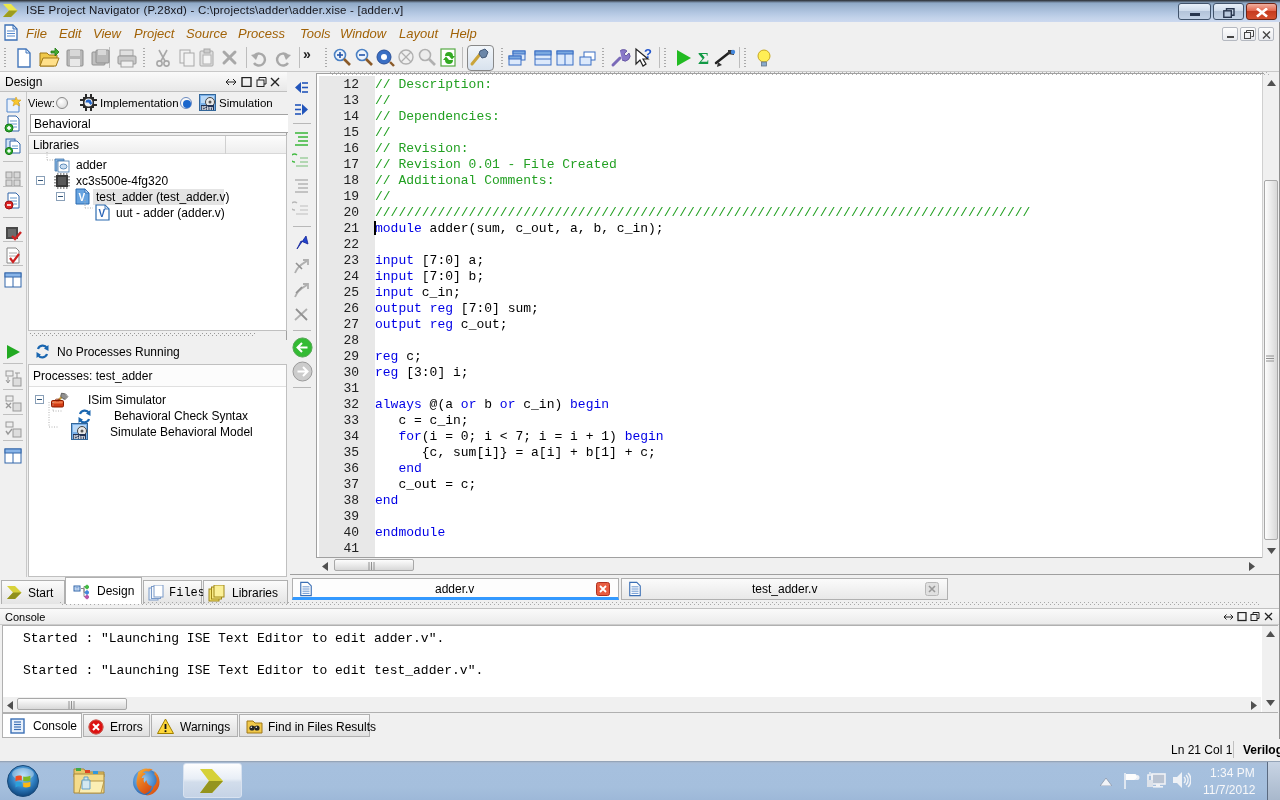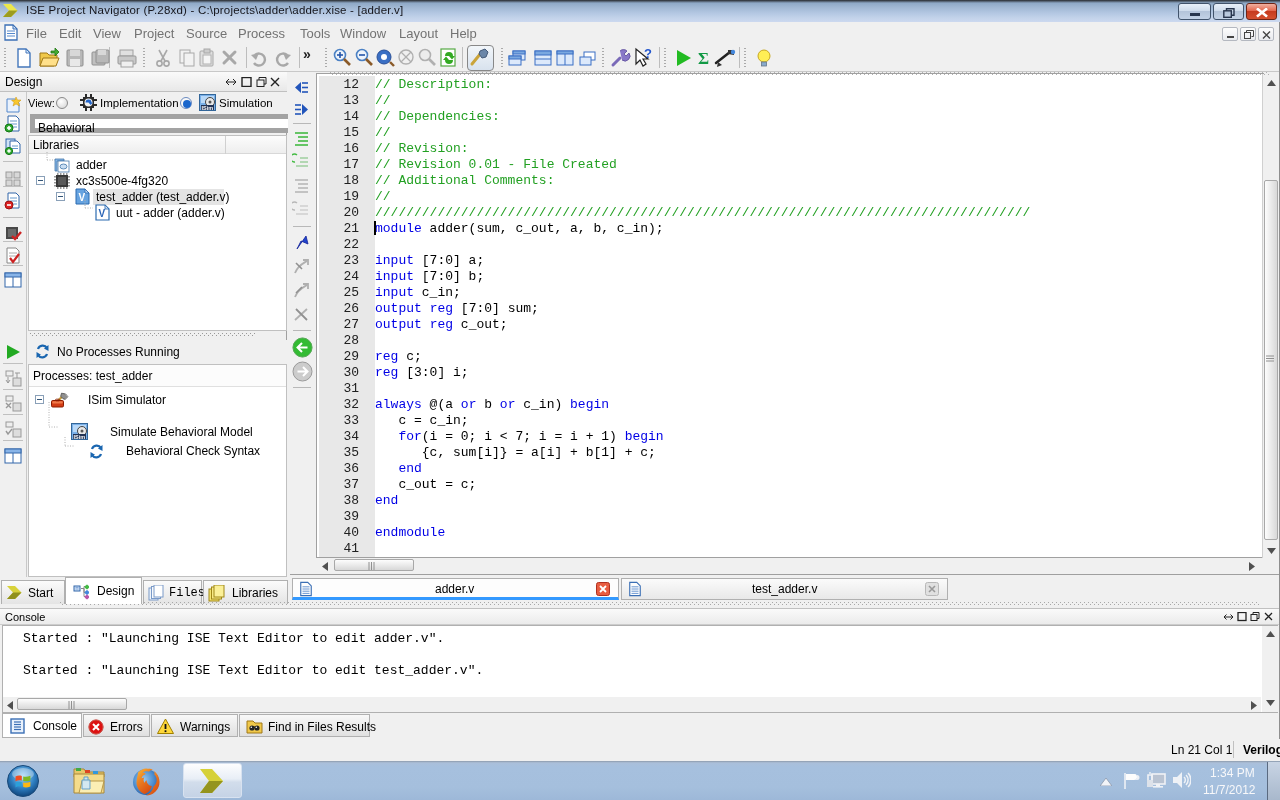--- a/index.html
+++ b/index.html
@@ -8,38 +8,38 @@
   #screen { position:relative; width:1280px; height:800px; background:#f0f0f0;padding-left:46px; }
   
   #titlebar { left:0; top:0; width:1280px; height:22px;
     background:linear-gradient(to bottom,#26292d 0px,#8ea8c6 3px,#9fb6d2 7px,#b3c7e2 13px,#c3d3ea 18px,#ccd9f0 22px); }
   #titletext { left:26px; top:4px; color:#15151b; font-size:11.5px; letter-spacing:0.2px; }
   .capbtn { position:absolute; top:3px; height:17px; border:1px solid #41536b; border-radius:3px;
     background:linear-gradient(to bottom,#e8f0fa 0%,#cfdcec 45%,#b4c4da 50%,#c3d2e6 100%); }
   #closebtn { background:linear-gradient(to bottom,#f0b0a0 0%,#e3674d 45%,#c63b1f 50%,#d4502f 100%); border-color:#6e2516; }
   
   #menubar { left:0; top:22px; width:1280px; height:22px; background:#f0f0f0; }
-  .menuitem { position:absolute; top:26px; font-size:13px; color:#737373; }
+  .menuitem { position:absolute; top:26px; font-size:13px; color:#a16207;font-style:italic; }
   .mdibtn { position:absolute; top:5px; width:16px; height:14px; border:1px solid #b4b8c0; border-radius:2px;
     background:linear-gradient(to bottom,#fdfdfd,#e8eaee); color:#555; font-size:9px; text-align:center; line-height:12px; }
   
   #toolbar { left:0; top:44px; width:1280px; height:28px; background:#f0f0f0; border-bottom:1px solid #c8c8c8; }
   .tsep { position:absolute; top:47px; width:1px; height:21px; background:#bdbdbd; }
   .thandle { position:absolute; top:4px; width:3px; height:20px;
     background-image:repeating-linear-gradient(to bottom,#aaa 0 1px,transparent 1px 3px); width:2px;}
   .ticon { position:absolute; top:47px; width:22px; height:22px; }
   
   #design { left:0; top:72px; width:287px; height:505px; background:#f0f0f0; border-right:1px solid #a0a0a0; }
   #designhdr { left:0; top:72px; width:287px; height:20px; background:linear-gradient(to bottom,#fafafa,#e8e8e8); border-bottom:1px solid #c0c0c0; }
   .paneltitle { position:absolute; left:5px; top:3px; font-size:12px; color:#000; }
   #dstrip { left:0; top:92px; width:27px; height:485px; background:#f0f0f0; border-right:1px solid #c8c8c8; }
   .sicon { position:absolute; left:4px; width:18px; height:18px; }
   .ssep { position:absolute; left:3px; width:20px; height:1px; background:#c0c0c0; }
   #viewrow { left:28px; top:92px; width:259px; height:22px; background:#f0f0f0; font-size:12px; }
-  #behavsel { left:30px; top:114px; width:295px; height:19px; background:#fff; border:5px solid #a3a3a3; font-size:12px; }
+  #behavsel { left:30px; top:114px; width:295px; height:19px; background:#fff; border:1px solid #a3a3a3; font-size:12px; }
   #hiertree { left:28px; top:135px; width:259px; height:196px; background:#ffffff; border:1px solid #c0c0c0; }
   #hierhdr { position:absolute; left:0; top:0; width:257px; height:18px; background:linear-gradient(to bottom,#fcfcfc,#eeeeee); border-bottom:1px solid #d8d8d8; font-size:12px; }
   .trow { position:absolute; left:0; height:16px; font-size:12px; white-space:nowrap; }
   #noproc { left:28px; top:340px; width:259px; height:24px; background:#f0f0f0; font-size:12px; }
   #procbox { left:28px; top:364px; width:259px; height:213px; background:#fff; border:1px solid #c0c0c0; }
   #prochdr { position:absolute; left:0; top:0; width:257px; height:22px; background:#fcfcfc; border-bottom:1px solid #e0e0e0; font-size:12px; }
   
   #lefttabs { left:0; top:577px; width:290px; height:27px; background:#f0f0f0; }
   .ltab { position:absolute; top:580px; height:24px; border:1px solid #b0b0b0; border-bottom:none;
     background:linear-gradient(to bottom,#fbfbfb,#e4e4e4); font-size:12px; }
@@ -432,21 +432,21 @@
       <svg style="position:absolute;left:22px;top:-2px" width="19" height="19" viewBox="0 0 19 19">
         <path d="M6,12 L12.5,5" stroke="#c49a3c" stroke-width="2.4" stroke-linecap="round"></path>
         <path d="M10.5,3.2 l4.2,0.8 2.2,2.8 -2.6,2.6 -2.2,-0.6 -2.4,-2.6 z" fill="#909090" stroke="#4a4a4a" stroke-width="0.8"></path>
         <path d="M14.5,4.2 l2.4,2.6 -2.6,2.6" fill="none" stroke="#cfcfcf" stroke-width="0.7"></path>
         <rect x="0.5" y="10.5" width="12" height="6.5" rx="1.2" fill="#d23c14" stroke="#8a1c00"></rect>
         <rect x="1.2" y="11.2" width="10.6" height="2.2" rx="1" fill="#f07a4a"></rect>
         <rect x="4.5" y="9.2" width="4" height="1.6" rx="0.8" fill="none" stroke="#8a1c00" stroke-width="0.9"></rect>
       </svg>
       <span style="position:absolute;left:59px;top:1px;">ISim Simulator</span>
     </div>
-    <div class="trow" style="top:43px;left:16px;width:229px;margin-top:35px;">
+    <div class="trow" style="top:43px;left:4px;width:229px;">
       <svg style="position:absolute;left:10px;top:-6px" width="20" height="22" viewBox="0 0 20 22">
             <path d="M10,0 v9 M10,9 h9" stroke="#b0b0b0" stroke-dasharray="1,1.5" fill="none"></path>
           </svg>
       <svg style="position:absolute;left:44px;top:1px" width="15" height="15" viewBox="0 0 15 15">
         <path d="M3,5 a5,5 0 0 1 9,-1" fill="none" stroke="#1a66b0" stroke-width="2.2"></path>
         <polygon points="13.5,1 13.5,7 9,4.5" fill="#1a66b0"></polygon>
         <path d="M12,10 a5,5 0 0 1 -9,1" fill="none" stroke="#1a66b0" stroke-width="2.2"></path>
         <polygon points="1.5,14 1.5,8 6,10.8" fill="#1a66b0"></polygon>
       </svg>
       <span style="position:absolute;left:81px;top:1px;">Behavioral Check Syntax</span>

